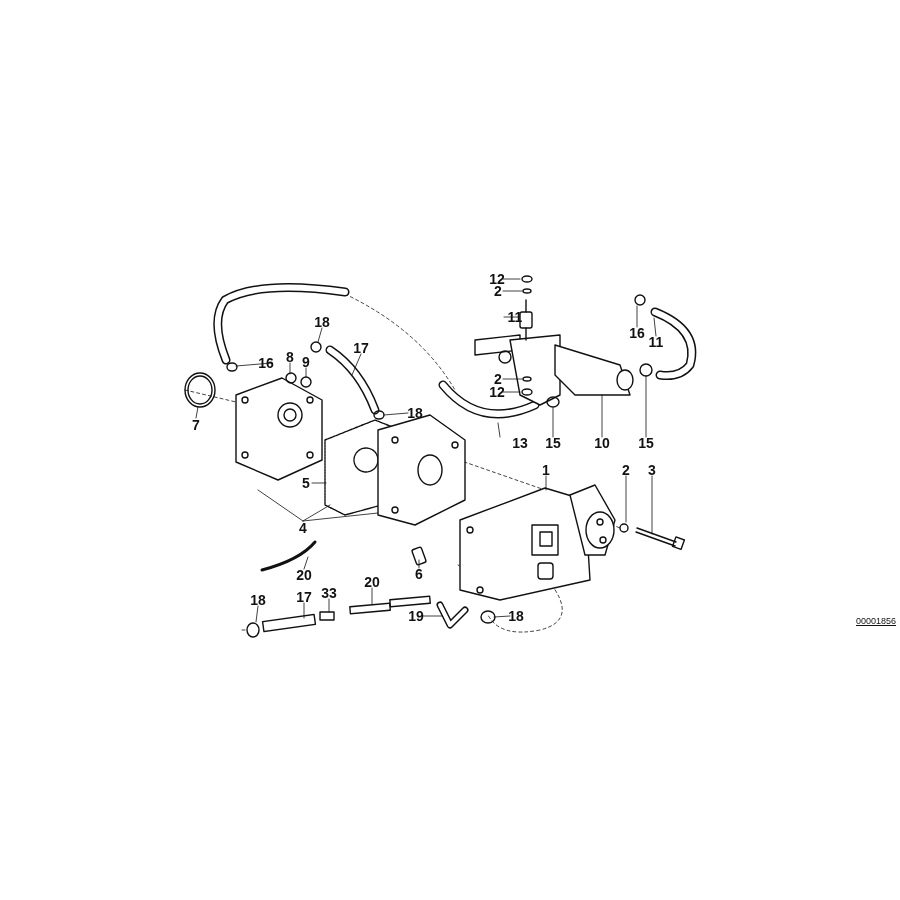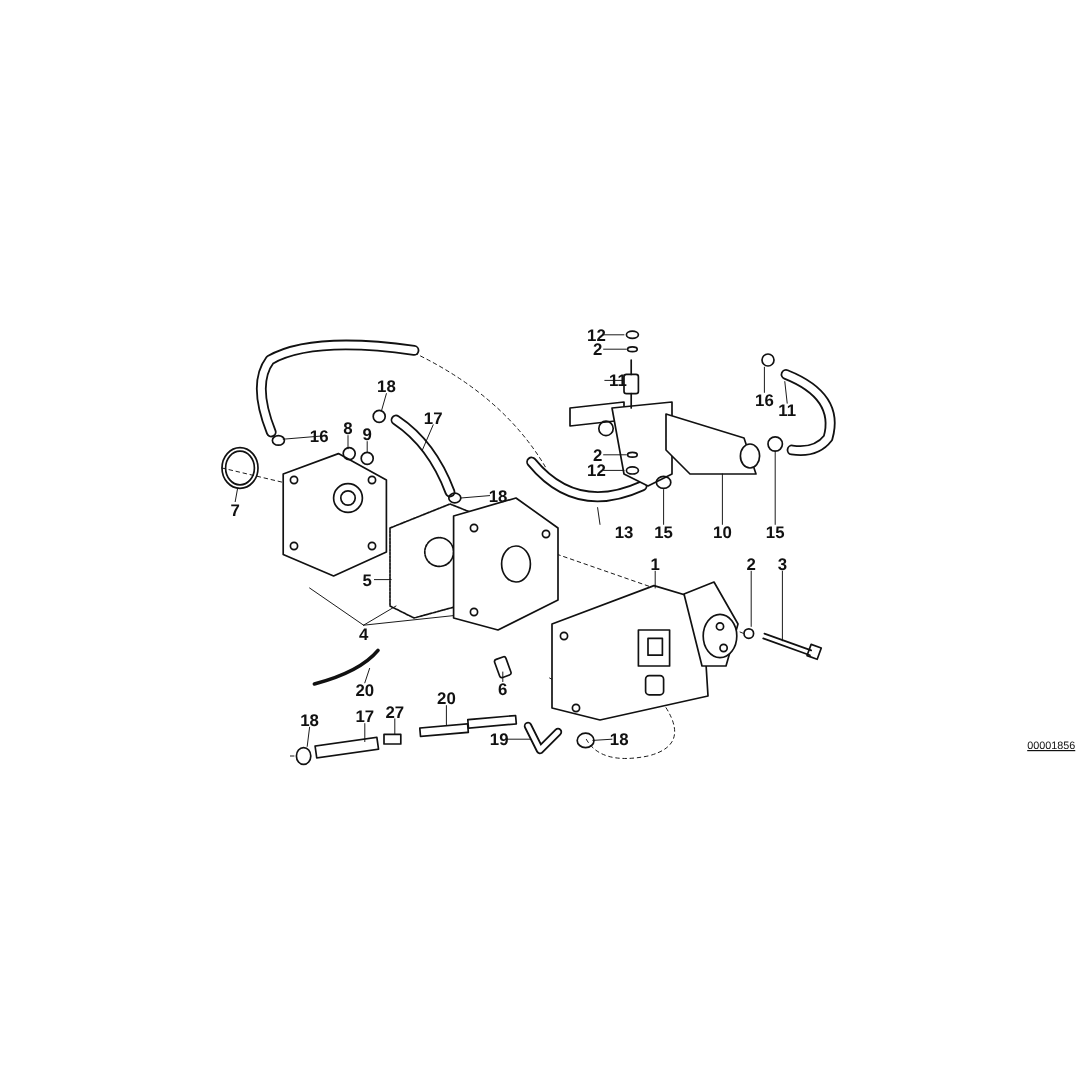--- a/index.html
+++ b/index.html
@@ -196,16 +196,16 @@
     <div class="lbl" style="left: 266px; top: 363px;">16</div>
     <div class="lbl" style="left: 637px; top: 333px;">16</div>
     <div class="lbl" style="left: 361px; top: 348px;">17</div>
     <div class="lbl" style="left: 322px; top: 322px;">18</div>
     <div class="lbl" style="left: 415px; top: 413px;">18</div>
     <div class="lbl" style="left: 304px; top: 597px;">17</div>
     <div class="lbl" style="left: 258px; top: 600px;">18</div>
     <div class="lbl" style="left: 516px; top: 616px;">18</div>
     <div class="lbl" style="left: 416px; top: 616px;">19</div>
     <div class="lbl" style="left: 372px; top: 582px;">20</div>
-    <div class="lbl" style="left: 329px; top: 593px;">27</div>
+    <div class="lbl" style="left: 329px; top: 593px;">33</div>
     <div class="lbl" style="left: 304px; top: 575px;">20</div>
   </div>
 <div class="ref" style="left:856px;top:616px;">00001856</div>
 
 </body></html>

